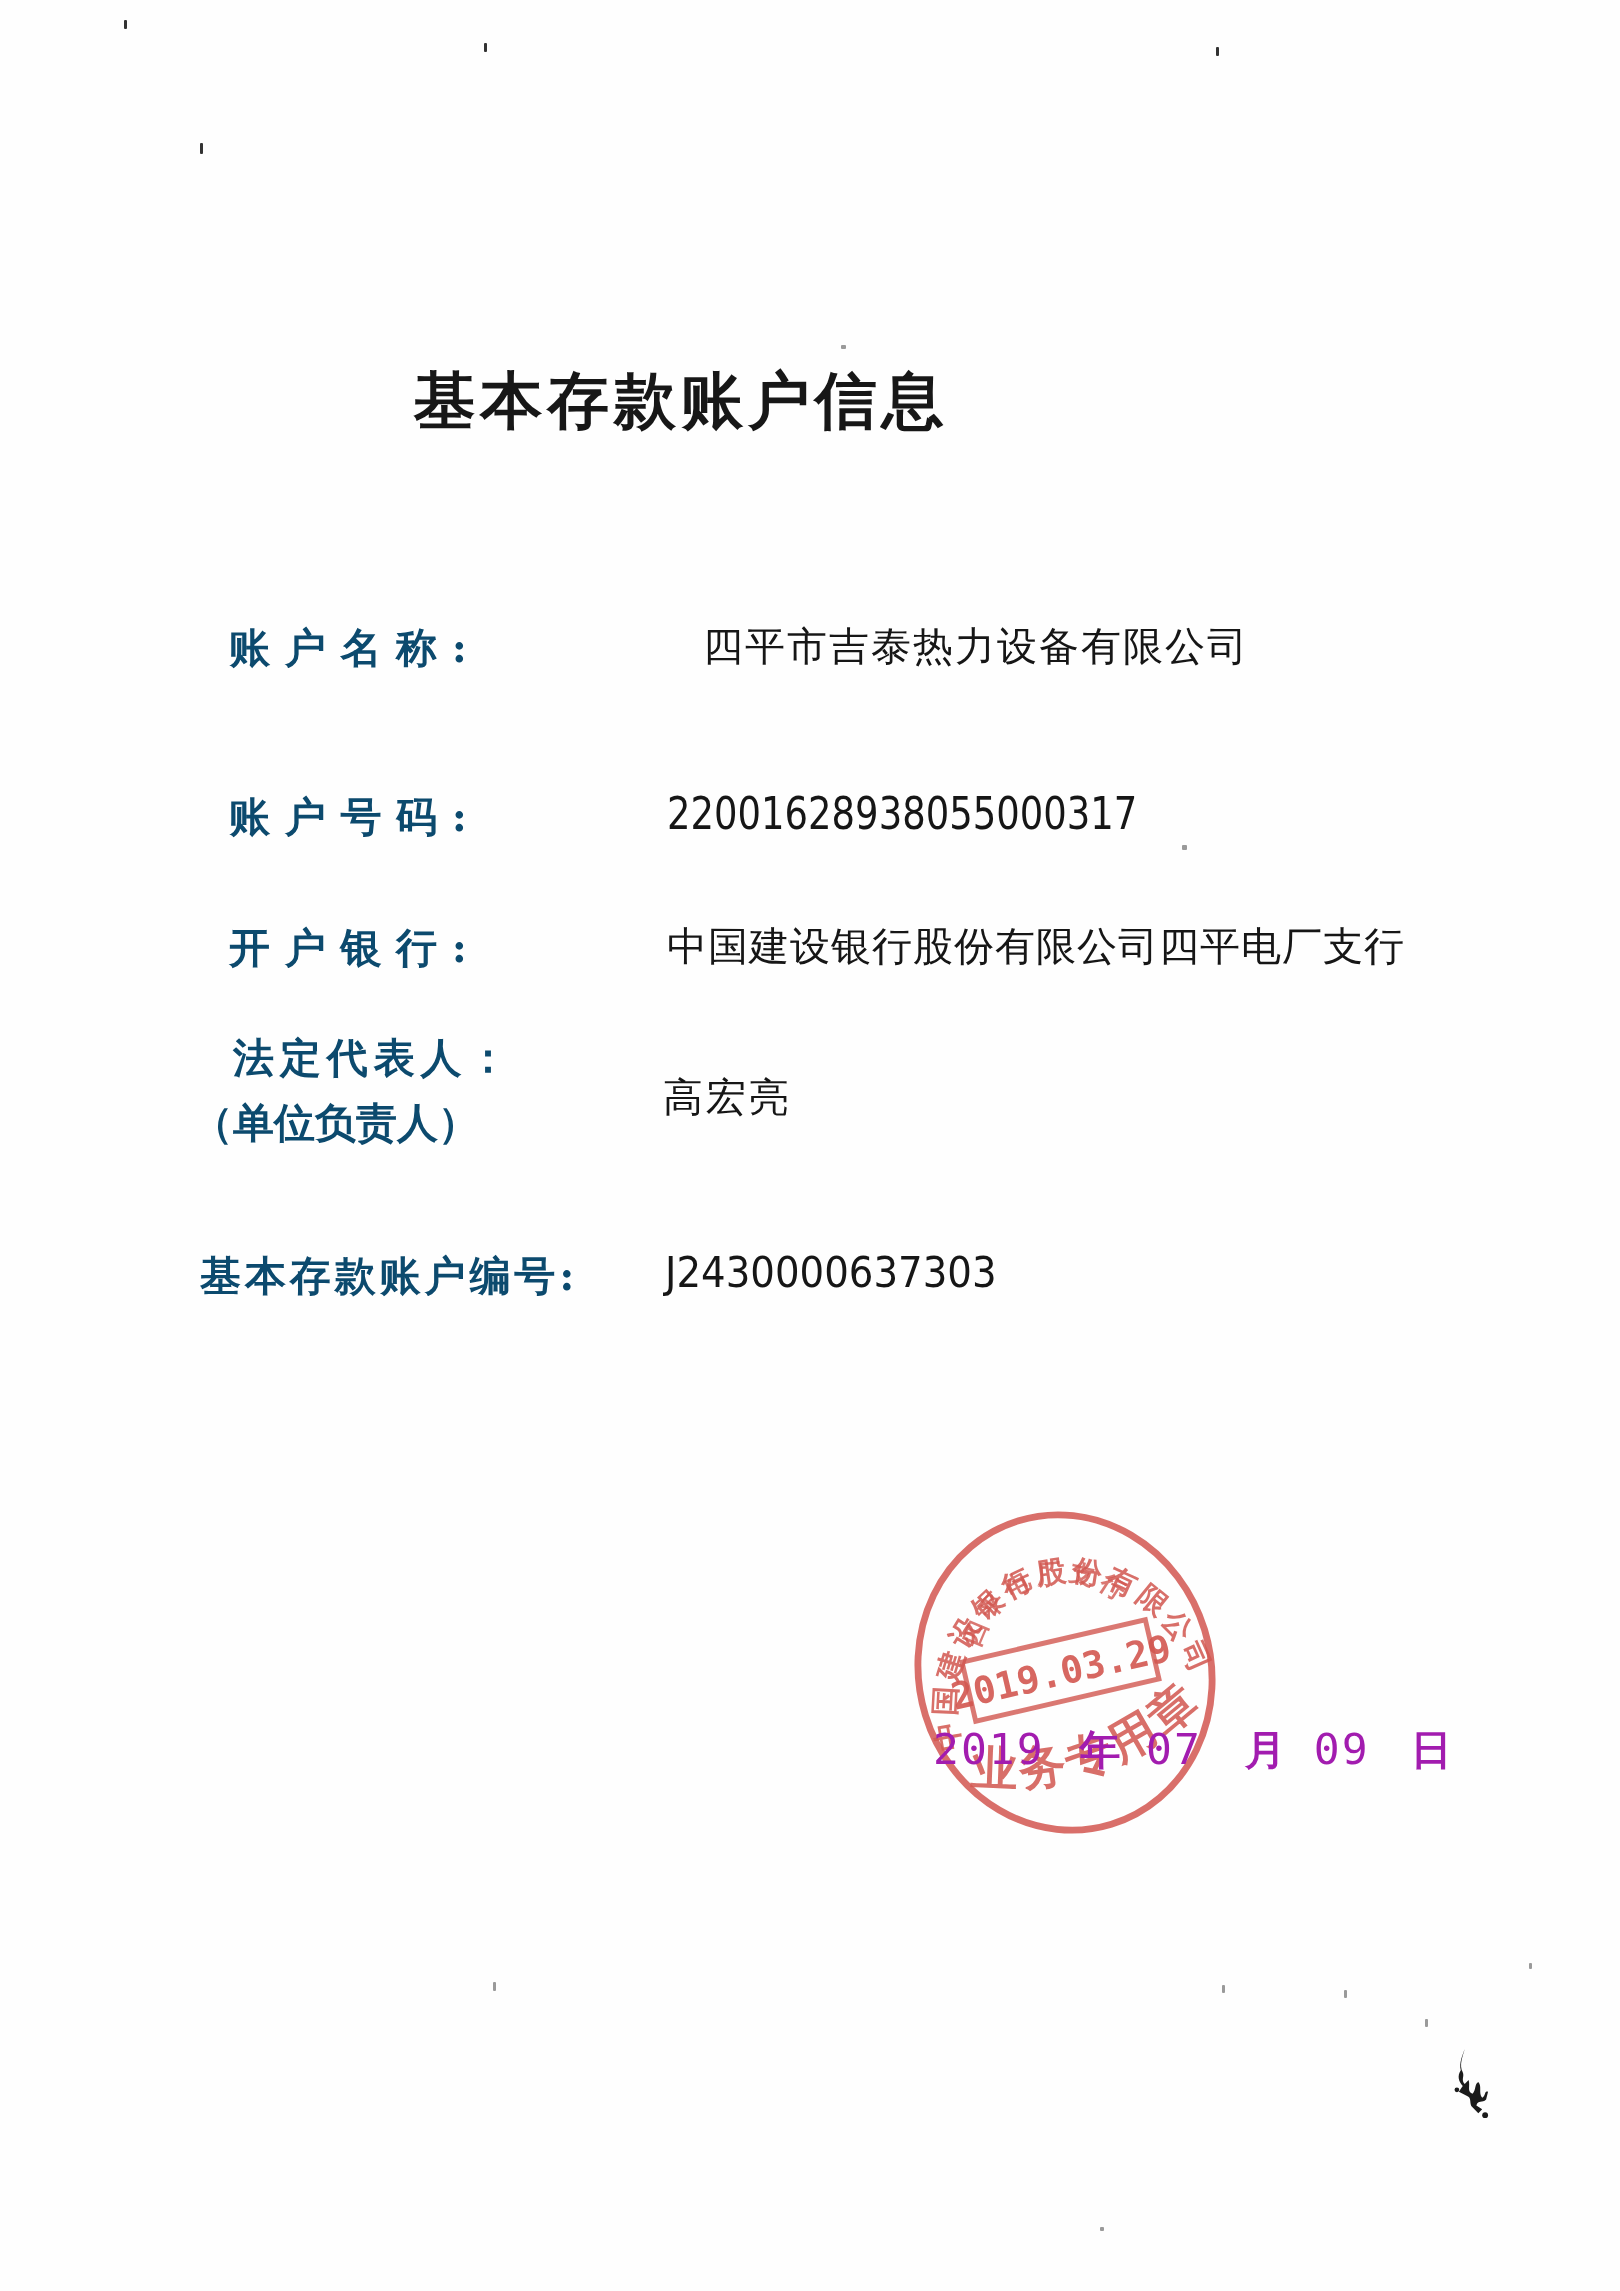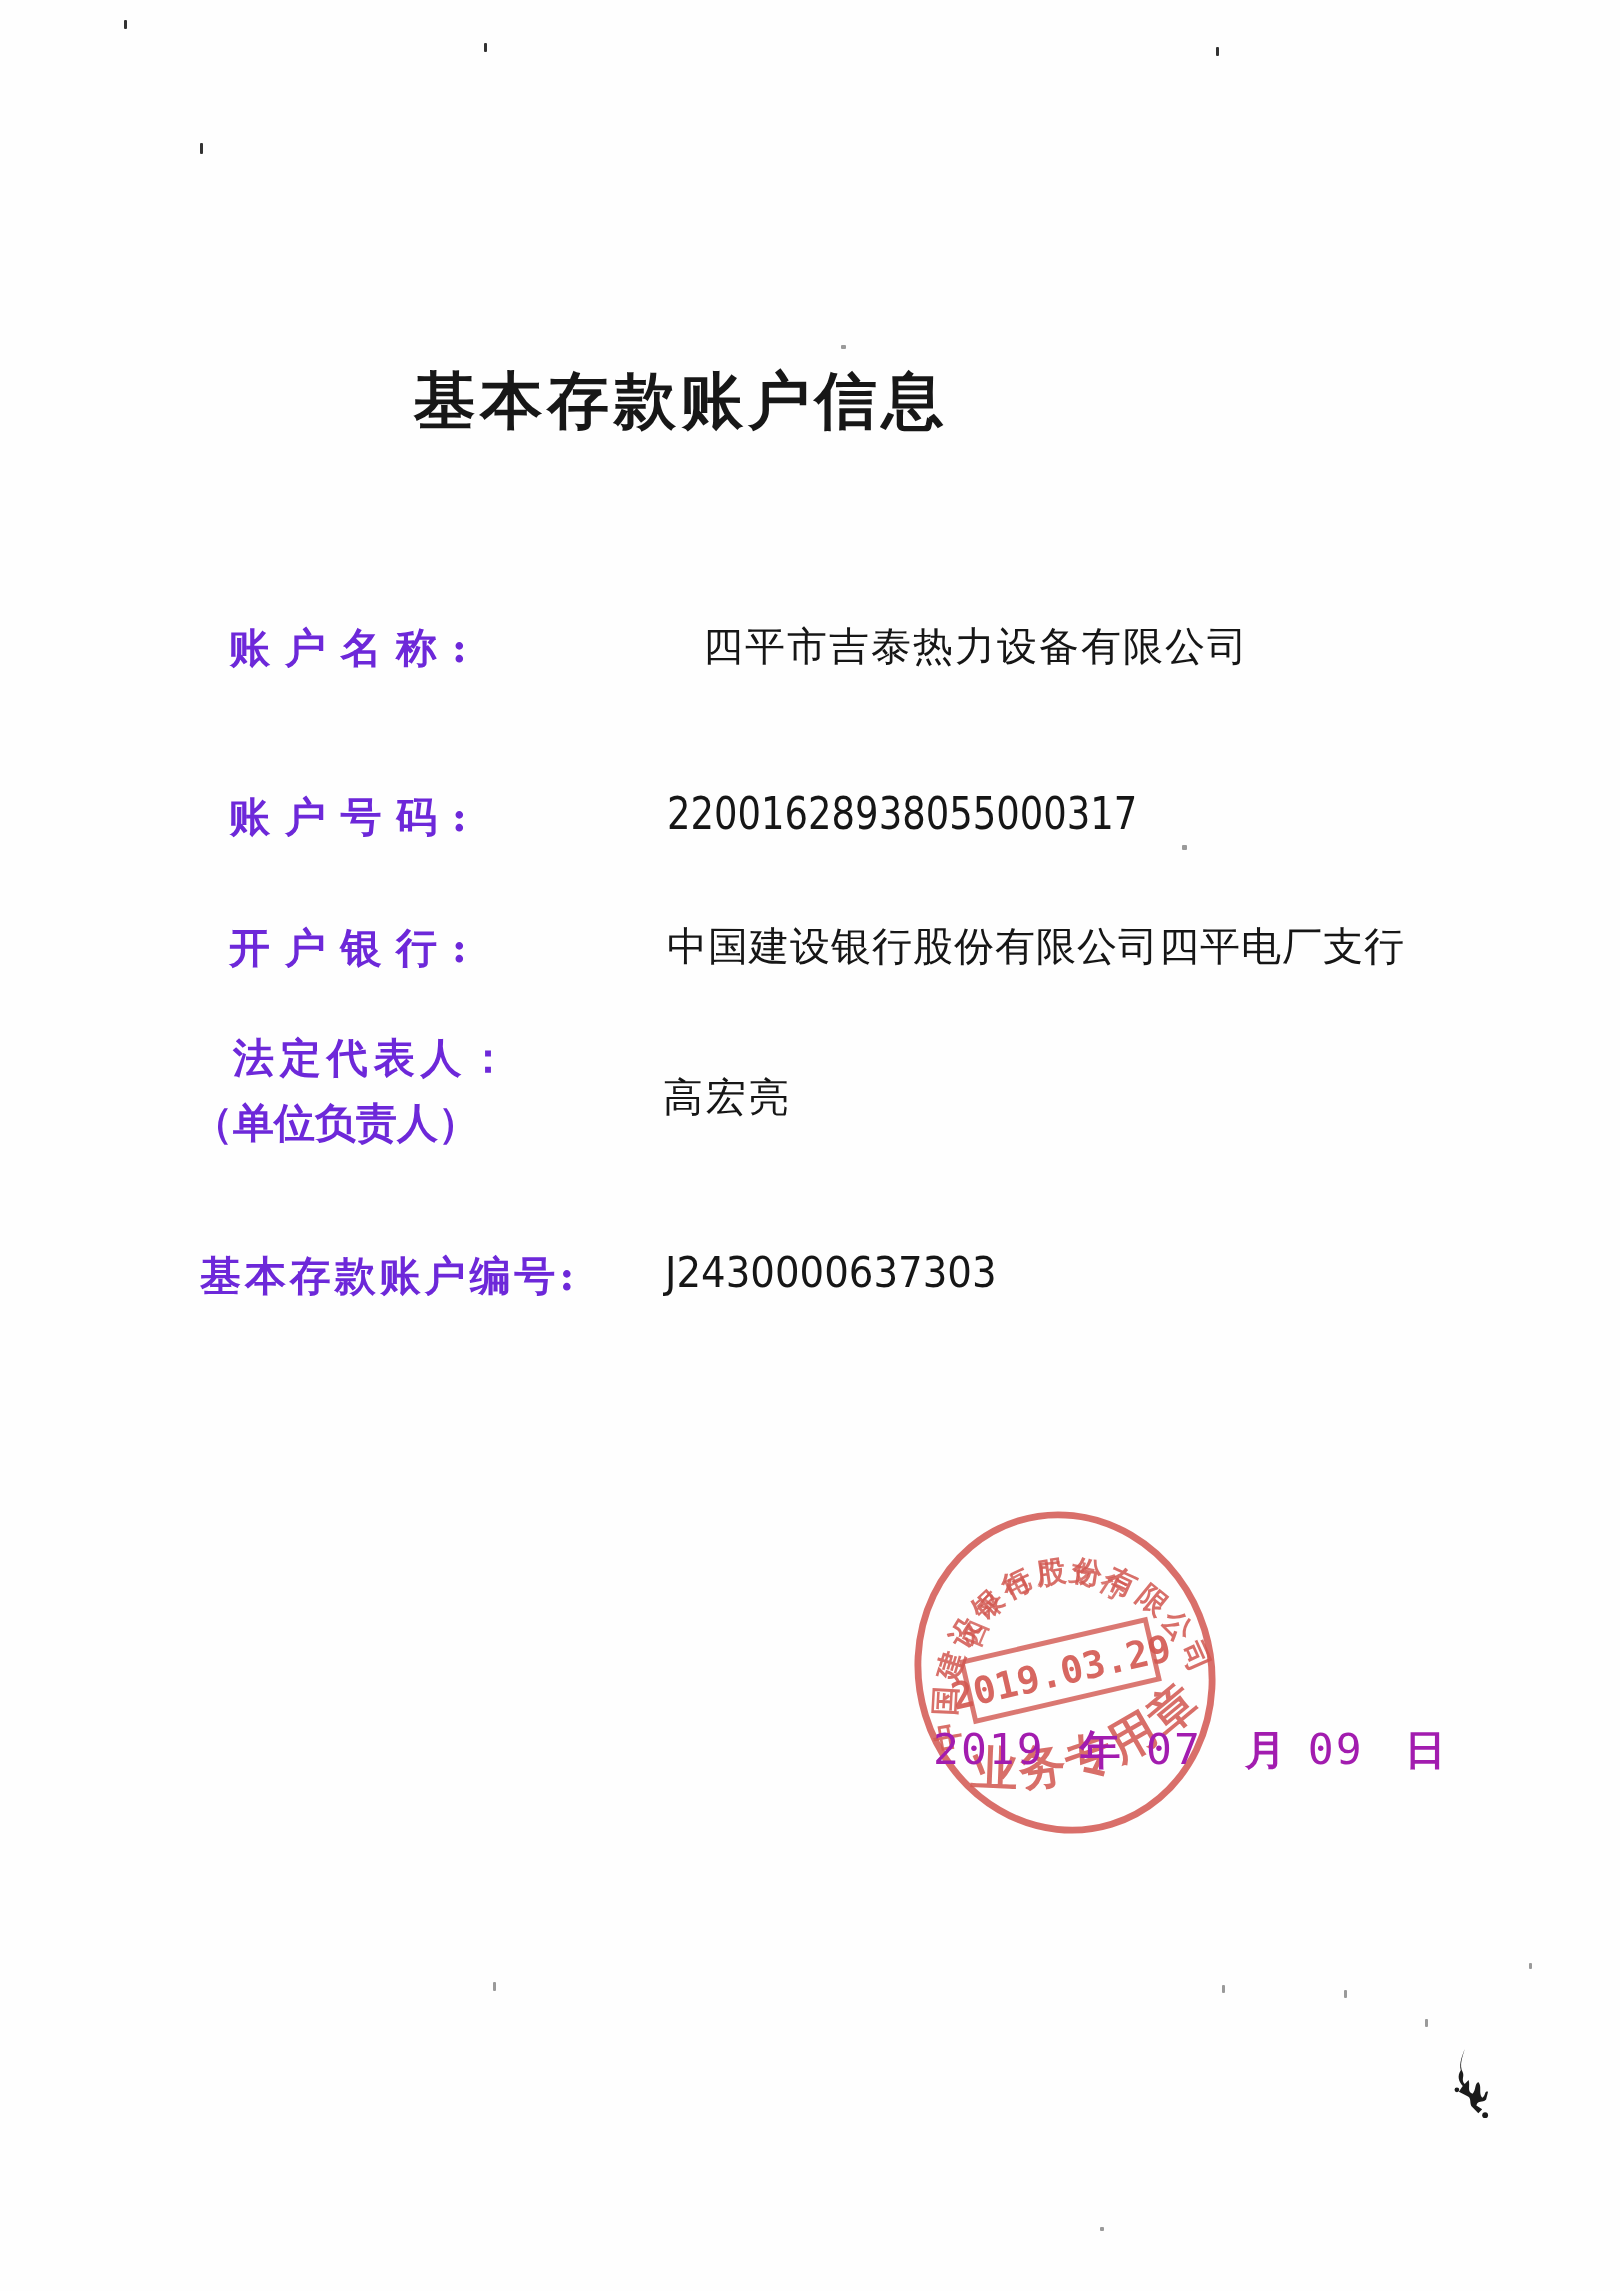--- a/index.html
+++ b/index.html
@@ -19,21 +19,21 @@
     font-size:62px;
     font-weight:bold;
     letter-spacing:4.9px;
     color:#171717;
     font-family:"DejaVu Serif","Liberation Serif",serif;
   }
   .field-label{
     position:absolute;
     font-size:41px;
     font-weight:bold;
-    color:#6d28d9;
+    color:#0c4a6e;
     white-space:nowrap;
     font-family:"DejaVu Serif","Liberation Serif",serif;
   }
   .field-value{
     position:absolute;
     font-size:40px;
     color:#161616;
     white-space:nowrap;
     font-family:"DejaVu Sans","Liberation Sans",sans-serif;
   }
@@ -61,21 +61,21 @@
     font-family:"DejaVu Sans Mono","Liberation Mono",monospace;
     font-size:43px;
     letter-spacing:2px;
   }
   .date-unit{
     font-family:"DejaVu Serif","Liberation Serif",serif;
     font-size:41px;
     font-weight:bold;
   }
   .gap-a{margin-left:35px;} .gap-b{margin-left:25.5px;} .gap-c{margin-left:43px;}
-  .gap-d{margin-left:22px;} .gap-e{margin-left:41px;}
+  .gap-d{margin-left:28px;} .gap-e{margin-left:41px;}
   .stamp{
     position:absolute;
     left:910px;top:1504px;
     width:310px;height:337px;
     z-index:3;
     opacity:.88;
   }
   .speck{
     position:absolute;
     background:#333;

